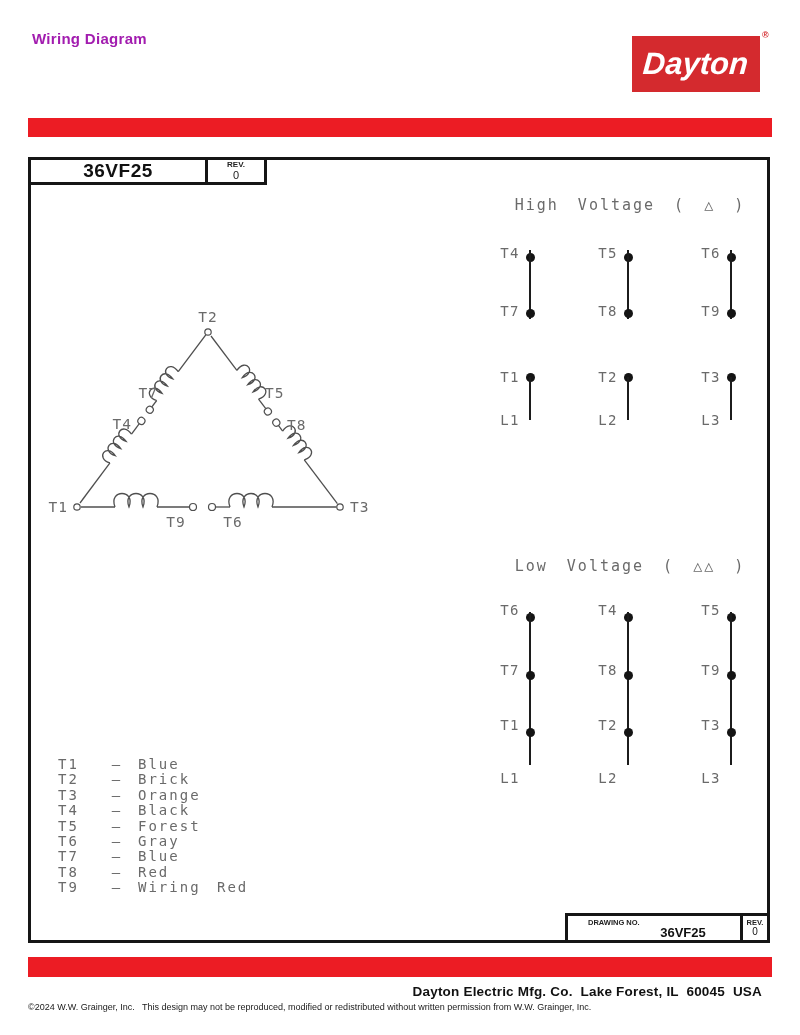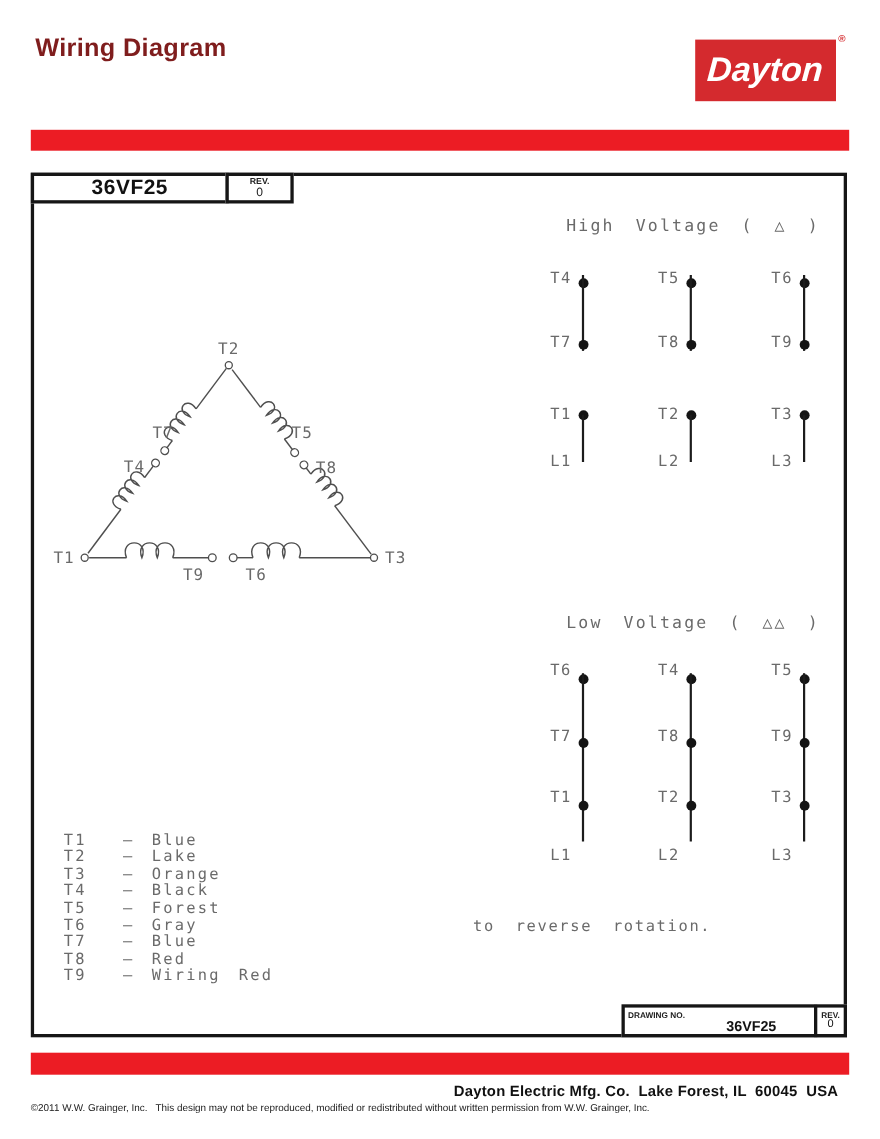--- a/index.html
+++ b/index.html
@@ -16,22 +16,22 @@
     width:800px;height:1035px;
     font-family:"Liberation Sans",sans-serif;
     color:var(--ink);
     overflow:hidden;
   }
   .abs{position:absolute;}
 
   
   .page-title{
     left:32px;top:30px;
-    font-size:23px;font-weight:bold;letter-spacing:.3px;
-    color:#7f1d1d;
+    font-size:15px;font-weight:bold;letter-spacing:.3px;
+    color:#a21caf;
   }
   .logo-box{
     left:632px;top:36px;width:128px;height:56px;
     background:var(--logo-red);
     display:flex;align-items:center;justify-content:center;
   }
   .logo-text{
     color:#fff;font-size:31px;font-weight:bold;font-style:italic;
     letter-spacing:0px;transform:skewX(-4deg);
     font-family:"Liberation Sans",sans-serif;
@@ -103,21 +103,21 @@
     font-size:14.5px;fill:var(--cad-text);letter-spacing:1px;
   }
 
   
   .drawing-block{
     left:565px;top:913px;width:205px;height:30px;display:flex;
   }
   .drawing-block .cell{border:3px solid #161616;background:#fff;position:relative;}
   .drawing-block .cell.num{width:178px;}
   .drawing-block .cell.rev{width:30px;margin-left:-3px;display:flex;flex-direction:column;align-items:center;justify-content:center;line-height:1;}
-  .drawing-label{position:absolute;left:3px;top:2px;font-size:7.5px;font-weight:bold;color:#222;}
+  .drawing-label{position:absolute;left:20px;top:2px;font-size:7.5px;font-weight:bold;color:#222;}
   .drawing-number{position:absolute;left:60px;top:9px;width:110px;text-align:center;font-size:13px;font-weight:bold;}
   .drawing-rev-label{font-size:7.5px;font-weight:bold;color:#222;}
   .drawing-rev-value{font-size:10px;margin-top:1px;}
 
   
   .footer-company{
     right:38px;top:984px;font-size:13.5px;font-weight:bold;letter-spacing:.2px;
     white-space:pre;
   }
   .footer-copyright{
@@ -271,21 +271,21 @@
 
 <div class="abs legend cad">
   <div class="legend-row">
     <span class="legend-term">T1</span>
       <span class="legend-dash">—</span>
       <span class="legend-color">Blue</span>
   </div>
   <div class="legend-row">
     <span class="legend-term">T2</span>
       <span class="legend-dash">—</span>
-      <span class="legend-color">Lake</span>
+      <span class="legend-color">Brick</span>
   </div>
   <div class="legend-row">
     <span class="legend-term">T3</span>
       <span class="legend-dash">—</span>
       <span class="legend-color">Orange</span>
   </div>
   <div class="legend-row">
     <span class="legend-term">T4</span>
       <span class="legend-dash">—</span>
       <span class="legend-color">Black</span>
@@ -311,29 +311,28 @@
       <span class="legend-color">Red</span>
   </div>
   <div class="legend-row">
     <span class="legend-term">T9</span>
       <span class="legend-dash">—</span>
       <span class="legend-color">Wiring Red</span>
   </div>
 </div>
 
 <div class="abs cad note" style="left:430px;top:832px;">
-  <div>to reverse rotation.</div>
 </div>
 
 <div class="abs drawing-block">
   <div class="cell num">
     <span class="drawing-label">DRAWING NO.</span>
     <span class="drawing-number">36VF25</span>
   </div>
   <div class="cell rev">
     <span class="drawing-rev-label">REV.</span>
     <span class="drawing-rev-value">0</span>
   </div>
 </div>
 
 <div class="abs red-bar bottom"></div>
 <div class="abs footer-company">Dayton Electric Mfg. Co.  Lake Forest, IL  60045  USA</div>
-<div class="abs footer-copyright">©2011 W.W. Grainger, Inc.   This design may not be reproduced, modified or redistributed without written permission from W.W. Grainger, Inc.</div>
+<div class="abs footer-copyright">©2024 W.W. Grainger, Inc.   This design may not be reproduced, modified or redistributed without written permission from W.W. Grainger, Inc.</div>
 
 </body></html>

